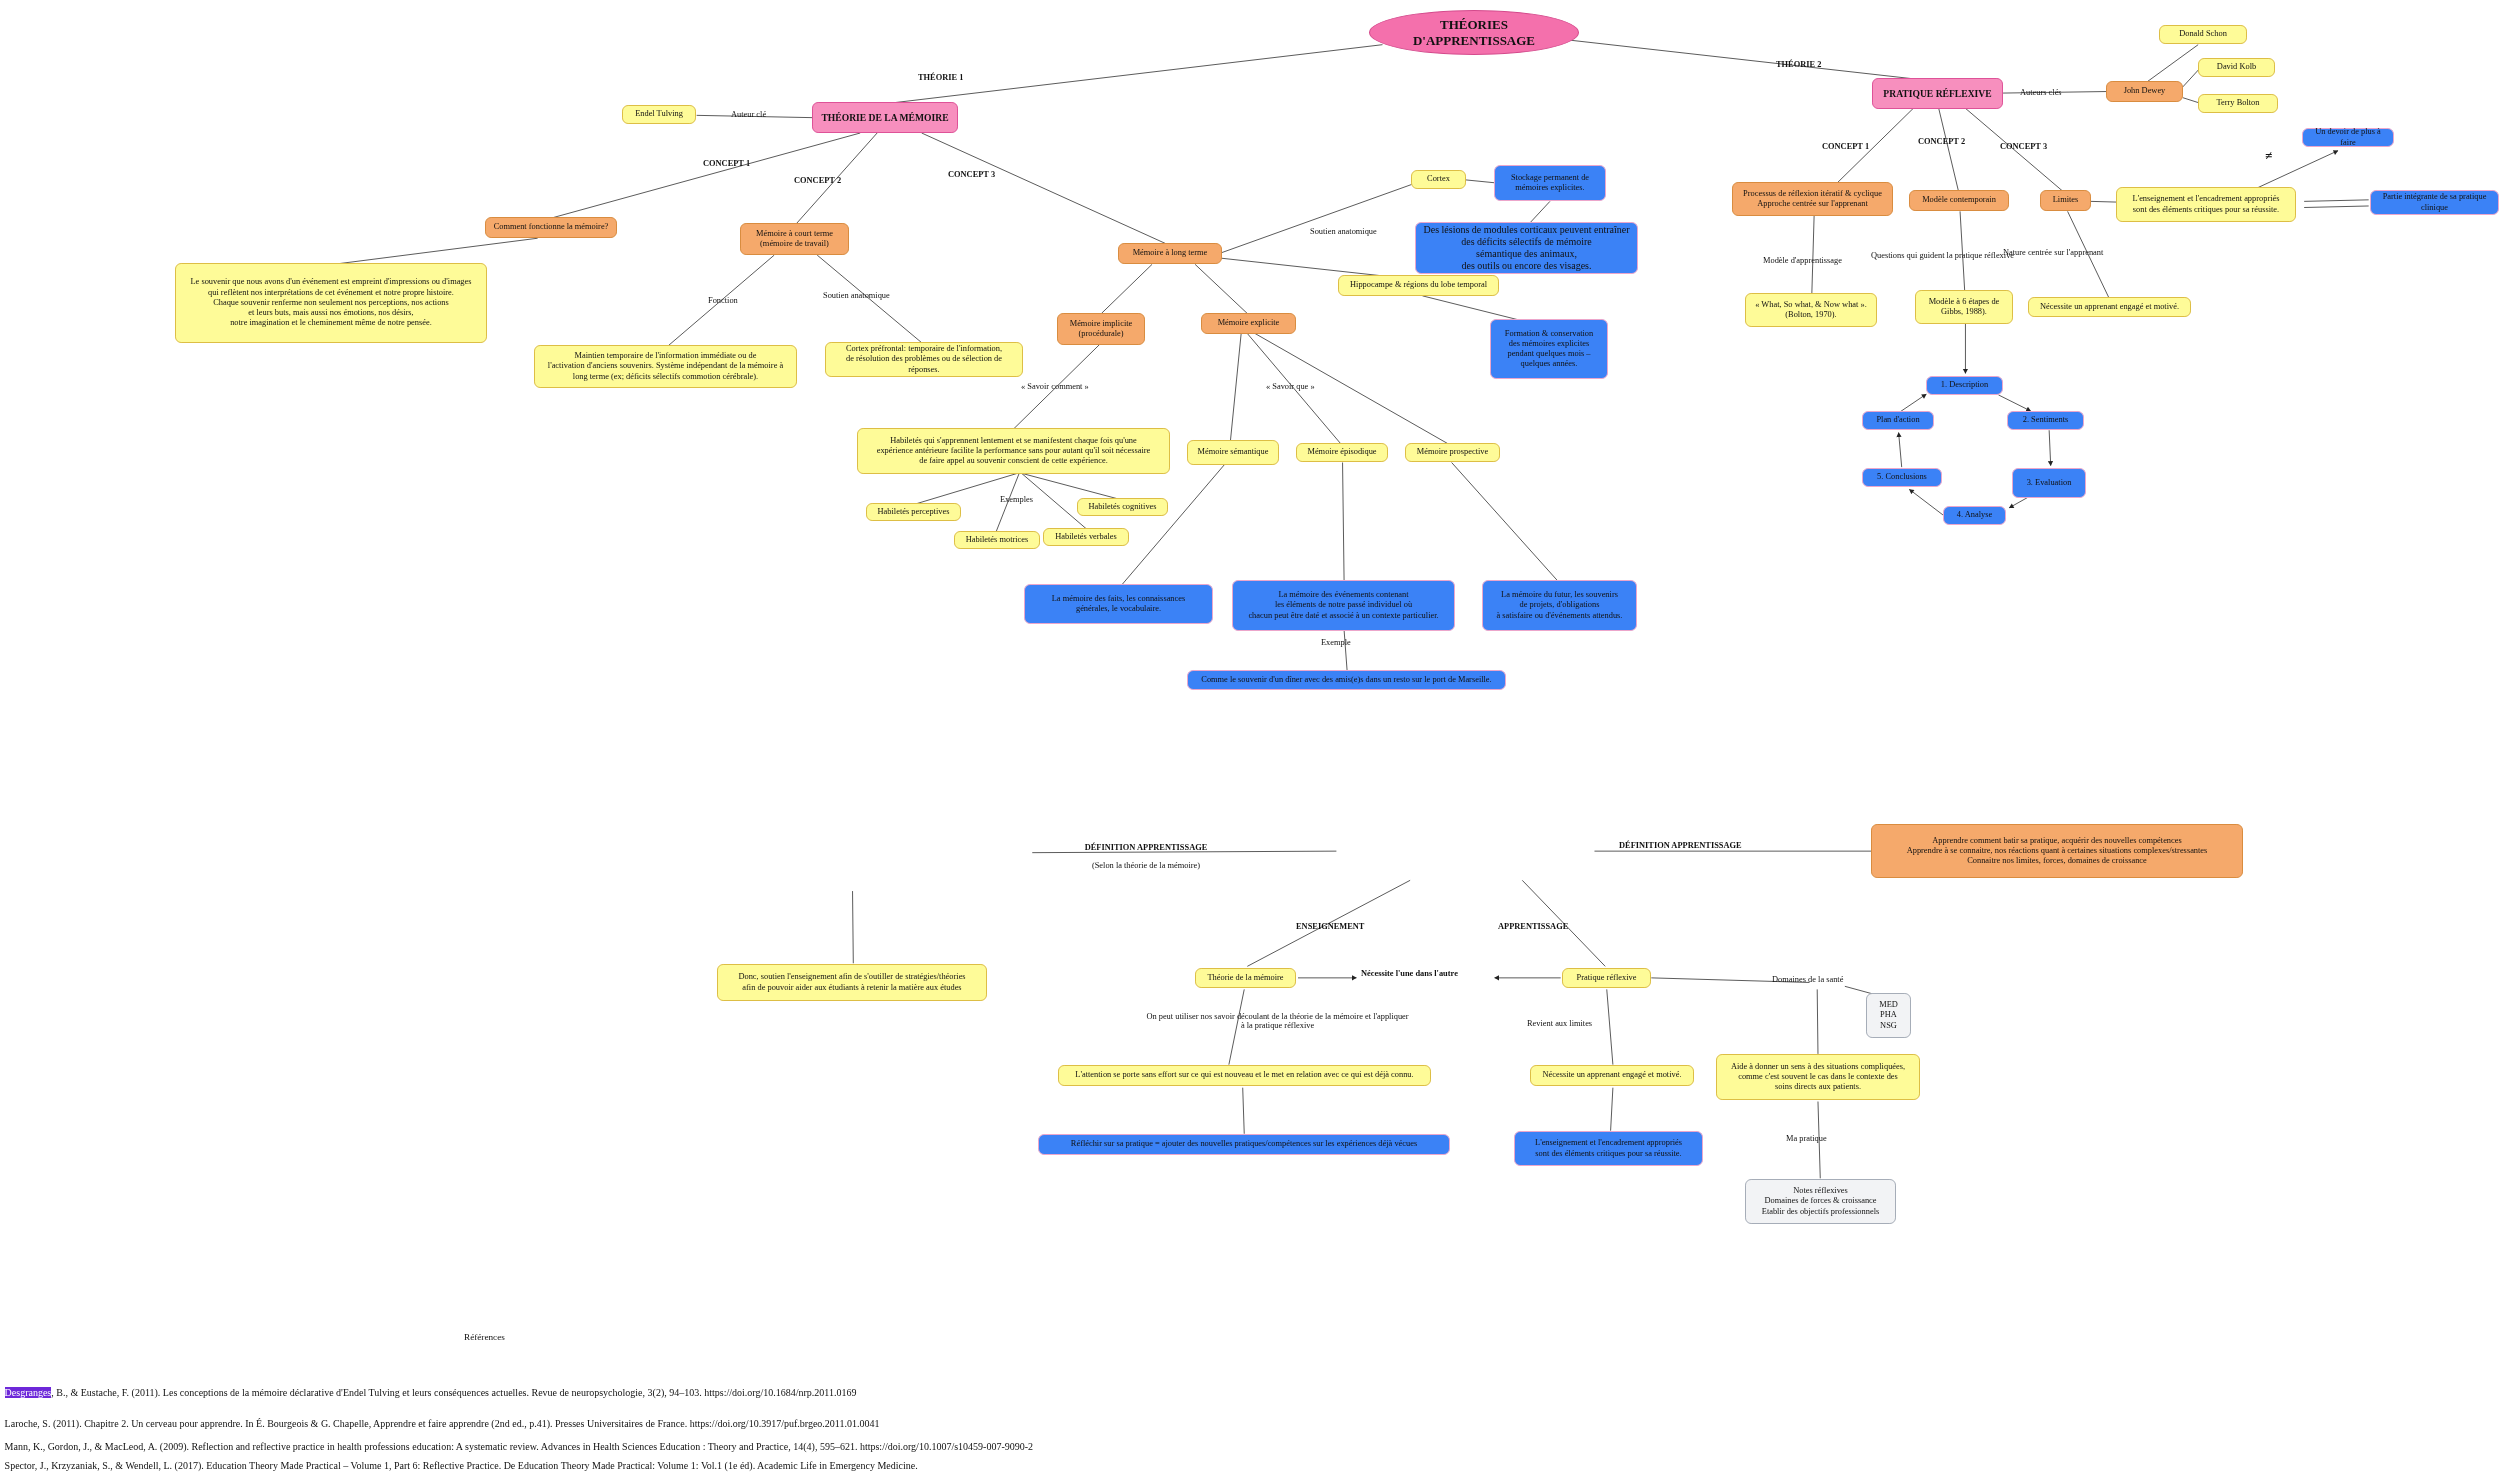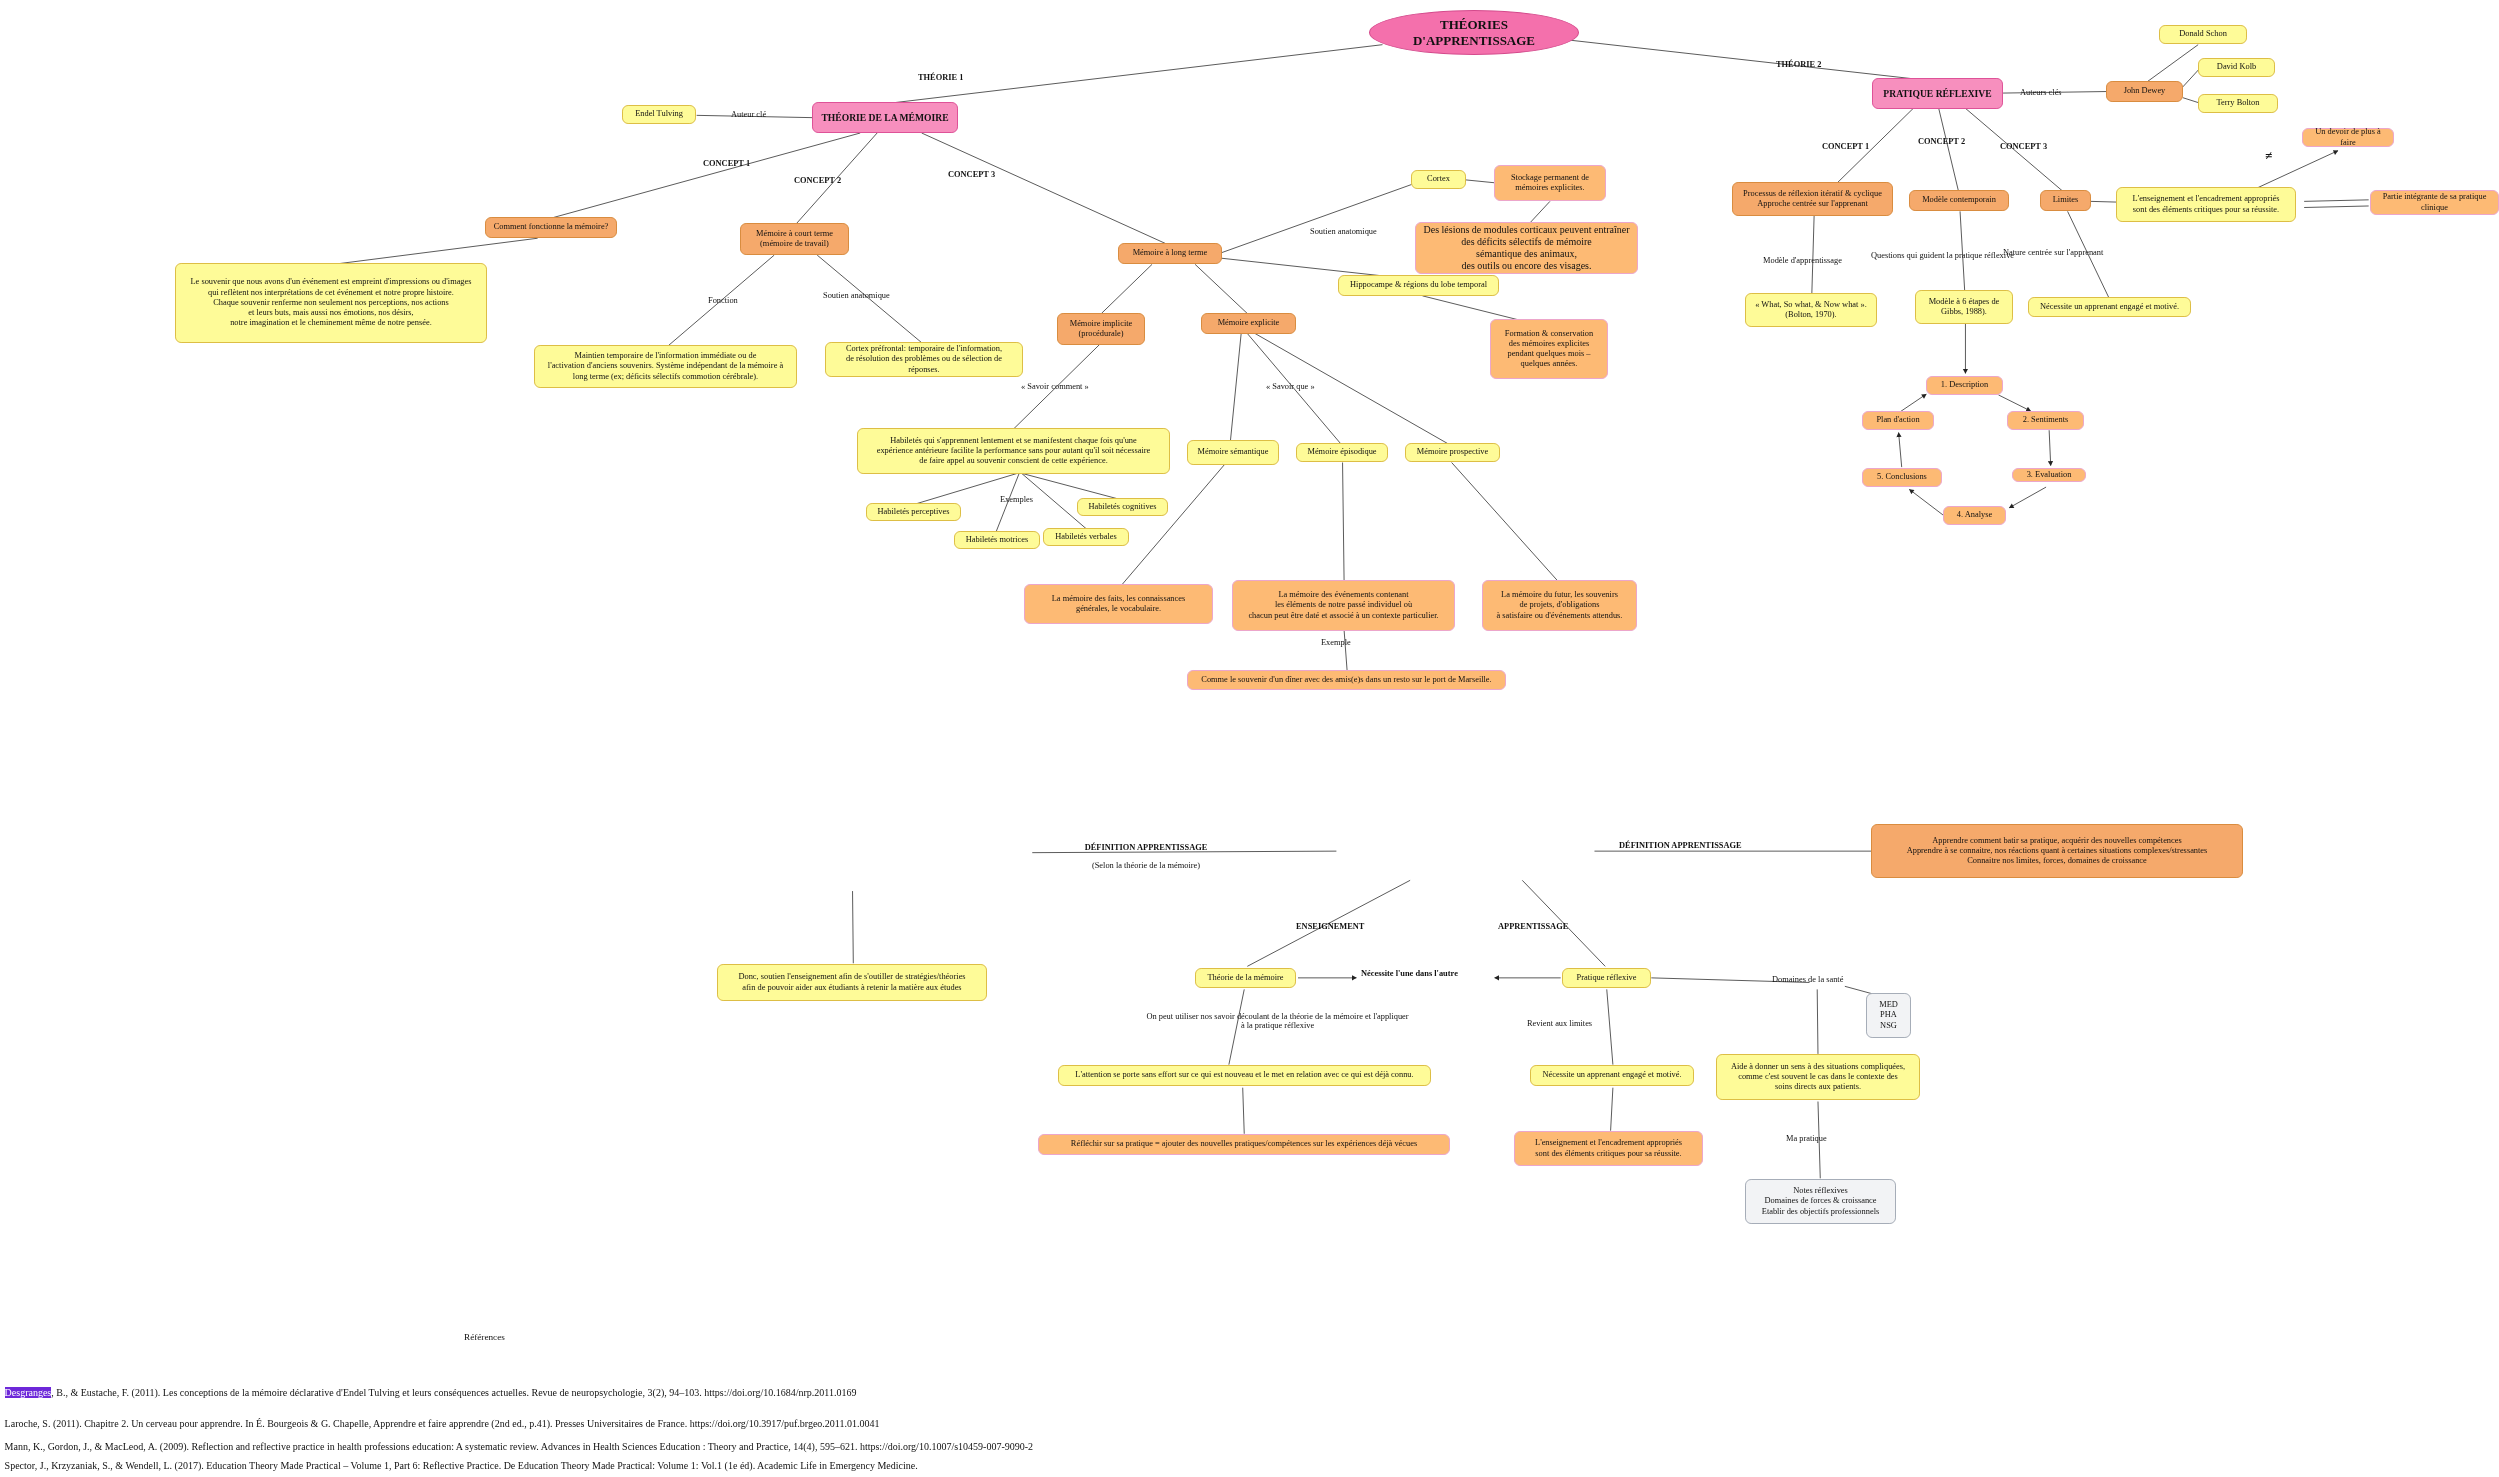--- a/index.html
+++ b/index.html
@@ -7,21 +7,21 @@
   body{font-family:"Liberation Serif",serif;color:#111}
   #map{position:relative;width:2500px;height:1478px;background:#fff;overflow:hidden}
   svg.wires{position:absolute;left:0;top:0;z-index:0}
   svg.wires line{stroke:#3c3c3c;stroke-width:1.1;fill:none}
   .n{position:absolute;z-index:2;display:flex;align-items:center;justify-content:center;
      text-align:center;white-space:pre-line;font-size:8.4px;line-height:1.22;
      padding:1.5px 3.8px;border-radius:6.1px;border:1px solid #999}
   .yellow{background:#FEFB98;border-color:#DDBE45}
   .orange{background:#F5A96B;border-color:#D98C3F}
   .pinkbox{background:#F78FBE;border-color:#DE5298;font-weight:bold;font-size:9.6px}
-  .white{background:#fdba74;border-color:#ECA6CB}
+  .white{background:#3b82f6;border-color:#ECA6CB}
   .gray{background:#F2F3F5;border-color:#A6ADB8}
   .fs9{font-size:10px}
   .ellipse{position:absolute;z-index:2;display:flex;align-items:center;justify-content:center;
      text-align:center;border-radius:50%;background:#F470AC;border:1.5px solid #D44A8C;
      font-weight:bold;white-space:pre-line;padding:3.1px 10.8px}
   .lbl{position:absolute;z-index:2;font-size:8.4px;white-space:pre-line}
   .b{font-weight:bold}
   .c{text-align:center}
   .blk{display:block}
   .refline{position:absolute;z-index:2;font-size:10px;white-space:nowrap}
@@ -196,21 +196,21 @@
 sont des éléments critiques pour sa réussite.</div>
   <div class="n white" style="left:2302px;top:128px;width:92px;height:19px">Un devoir de plus à faire</div>
   <div class="n white" style="left:2370px;top:190px;width:129px;height:25px">Partie intégrante de sa pratique clinique</div>
   <div class="n yellow" style="left:1745px;top:293px;width:132px;height:34px">« What, So what, &amp; Now what ».
 (Bolton, 1970).</div>
   <div class="n yellow" style="left:1915px;top:290px;width:98px;height:34px">Modèle à 6 étapes de
 Gibbs, 1988).</div>
   <div class="n yellow" style="left:2028px;top:297px;width:163px;height:20px">Nécessite un apprenant engagé et motivé.</div>
   <div class="n white" style="left:1926px;top:376px;width:77px;height:19px">1. Description</div>
   <div class="n white" style="left:2007px;top:411px;width:77px;height:19px">2. Sentiments</div>
-  <div class="n white" style="left:2012px;top:468px;width:74px;height:14px">3. Evaluation</div>
+  <div class="n white" style="left:2012px;top:468px;width:74px;height:30px">3. Evaluation</div>
   <div class="n white" style="left:1943px;top:506px;width:63px;height:19px">4. Analyse</div>
   <div class="n white" style="left:1862px;top:468px;width:80px;height:19px">5. Conclusions</div>
   <div class="n white" style="left:1862px;top:411px;width:72px;height:19px">Plan d'action</div>
 
   <div class="lbl c" style="left:1074px;top:834px;width:144px">
     <span class="blk b">DÉFINITION APPRENTISSAGE</span>
     <span class="blk">(Selon la théorie de la mémoire)</span>
   </div>
   <div class="lbl b" style="left:1619px;top:841px">DÉFINITION APPRENTISSAGE</div>
   <div class="lbl b" style="left:1296px;top:922px">ENSEIGNEMENT</div>

